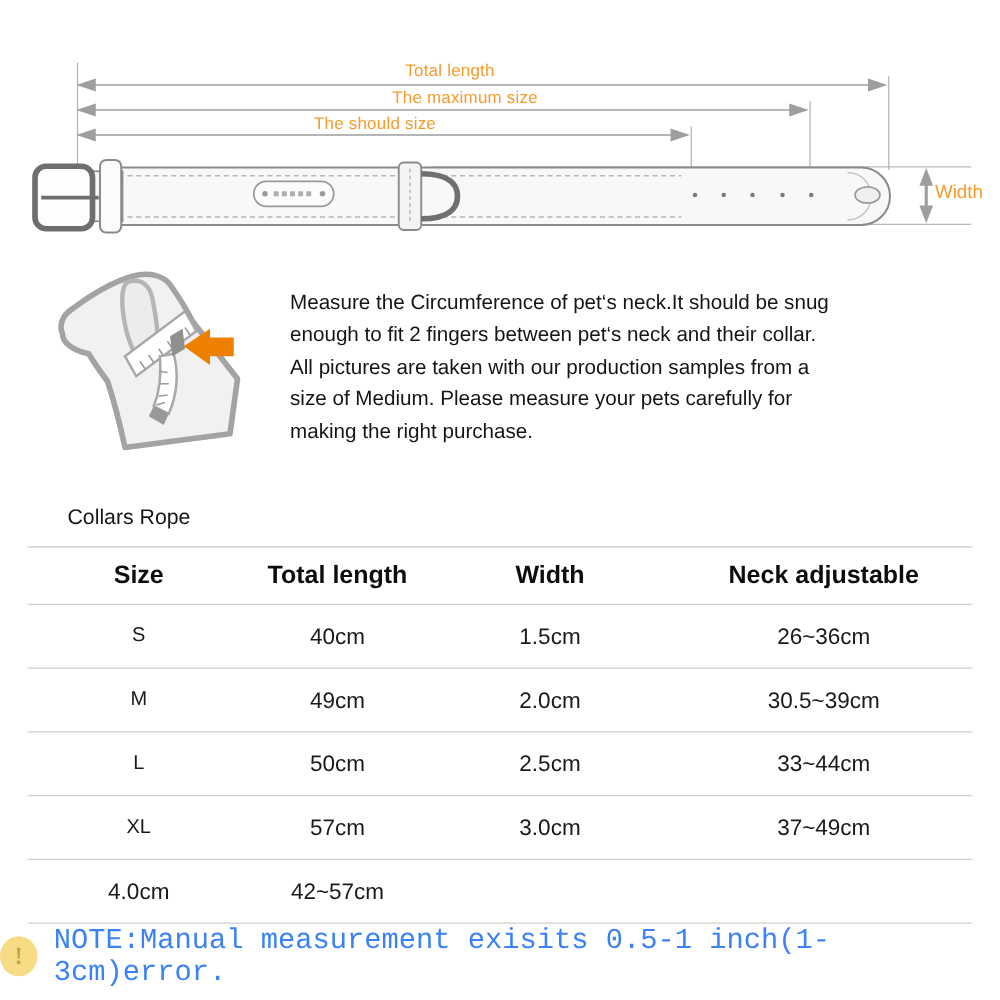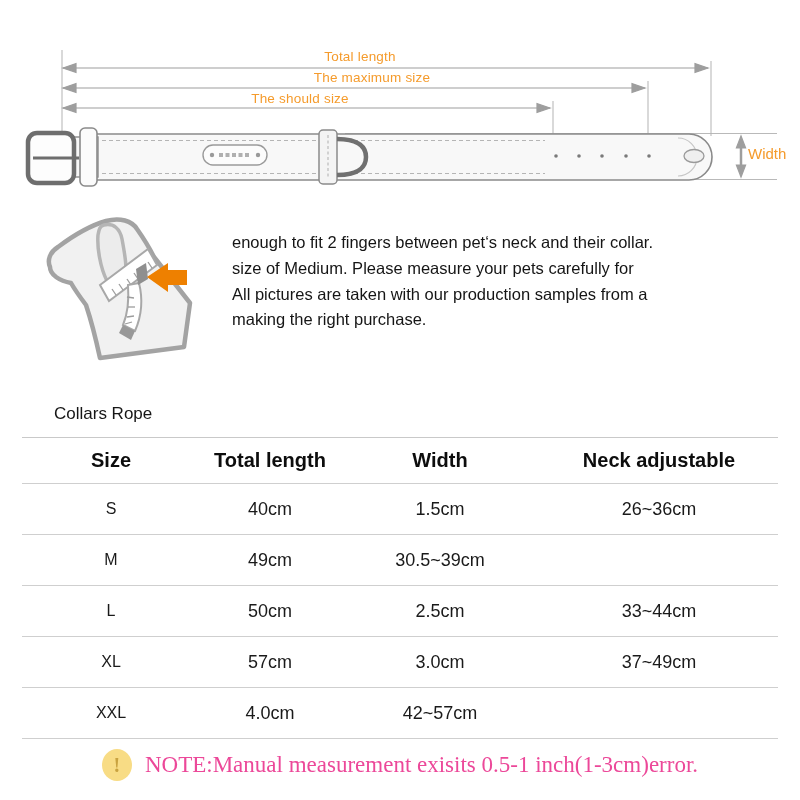--- a/index.html
+++ b/index.html
@@ -43,21 +43,21 @@
   .note{
     position:absolute;left:0;top:744px;width:800px;height:42px;
     display:flex;align-items:center;justify-content:center;gap:13px;
   }
   .note-icon{
     width:30px;height:32px;border-radius:50%;background:#F8DC85;
     color:#C9A23F;display:flex;align-items:center;justify-content:center;
     font-family:"Liberation Serif", serif;font-size:20px;font-weight:bold;flex:0 0 auto;
   }
   .note-text{
-    font-family:Liberation Serif, serif;font-size:23px;color:#ec4899;
+    font-family:Liberation Mono, monospace;font-size:23px;color:#3b82f6;
   }
 </style>
 </head>
 <body>
 
 <div id="stage">
 
   <svg class="abs" style="left:0;top:0" width="800" height="205" viewBox="0 0 800 205">
 
     <g stroke="#b9b9b9" stroke-width="1">
@@ -157,23 +157,24 @@
         <line x1="85" y1="119" x2="92" y2="117"></line>
       </g>
       <polygon points="95,126 83,120 79,128 91,135" fill="#989898"></polygon>
       <polygon points="96,64 106,58 108,74 98,80" fill="#8f8f8f"></polygon>
     </g>
 
     <polygon points="107,72 128,58 128,65 147,65 147,80 128,80 128,87" fill="#EE8000"></polygon>
   </svg>
 
   <div class="instructions">
+    <div>Measure the Circumference of pet‘s neck.It should be snug</div>
     <div>enough to fit 2 fingers between pet‘s neck and their collar.</div>
+    <div>All pictures are taken with our production samples from a</div>
     <div>size of Medium. Please measure your pets carefully for</div>
-    <div>All pictures are taken with our production samples from a</div>
     <div>making the right purchase.</div>
   </div>
 
   <div class="table-title">Collars Rope</div>
 
   <div class="size-table">
     <div class="t-row header">
       <div class="t-cell">Size</div>
       <div class="t-cell">Total length</div>
       <div class="t-cell">Width</div>
@@ -181,36 +182,36 @@
     </div>
     <div class="t-row body">
       <div class="t-cell size-col">S</div>
       <div class="t-cell">40cm</div>
       <div class="t-cell">1.5cm</div>
       <div class="t-cell">26~36cm</div>
     </div>
     <div class="t-row body">
       <div class="t-cell size-col">M</div>
       <div class="t-cell">49cm</div>
+      <div class="t-cell">2.0cm</div>
       <div class="t-cell">30.5~39cm</div>
     </div>
     <div class="t-row body">
       <div class="t-cell size-col">L</div>
       <div class="t-cell">50cm</div>
       <div class="t-cell">2.5cm</div>
       <div class="t-cell">33~44cm</div>
     </div>
     <div class="t-row body">
       <div class="t-cell size-col">XL</div>
       <div class="t-cell">57cm</div>
       <div class="t-cell">3.0cm</div>
       <div class="t-cell">37~49cm</div>
     </div>
     <div class="t-row body">
-      <div class="t-cell size-col">XXL</div>
       <div class="t-cell">4.0cm</div>
       <div class="t-cell">42~57cm</div>
     </div>
   </div>
 
   <div class="note">
     <div class="note-icon">!</div>
     <div class="note-text">NOTE:Manual measurement exisits 0.5-1 inch(1-3cm)error.</div>
   </div>
 

